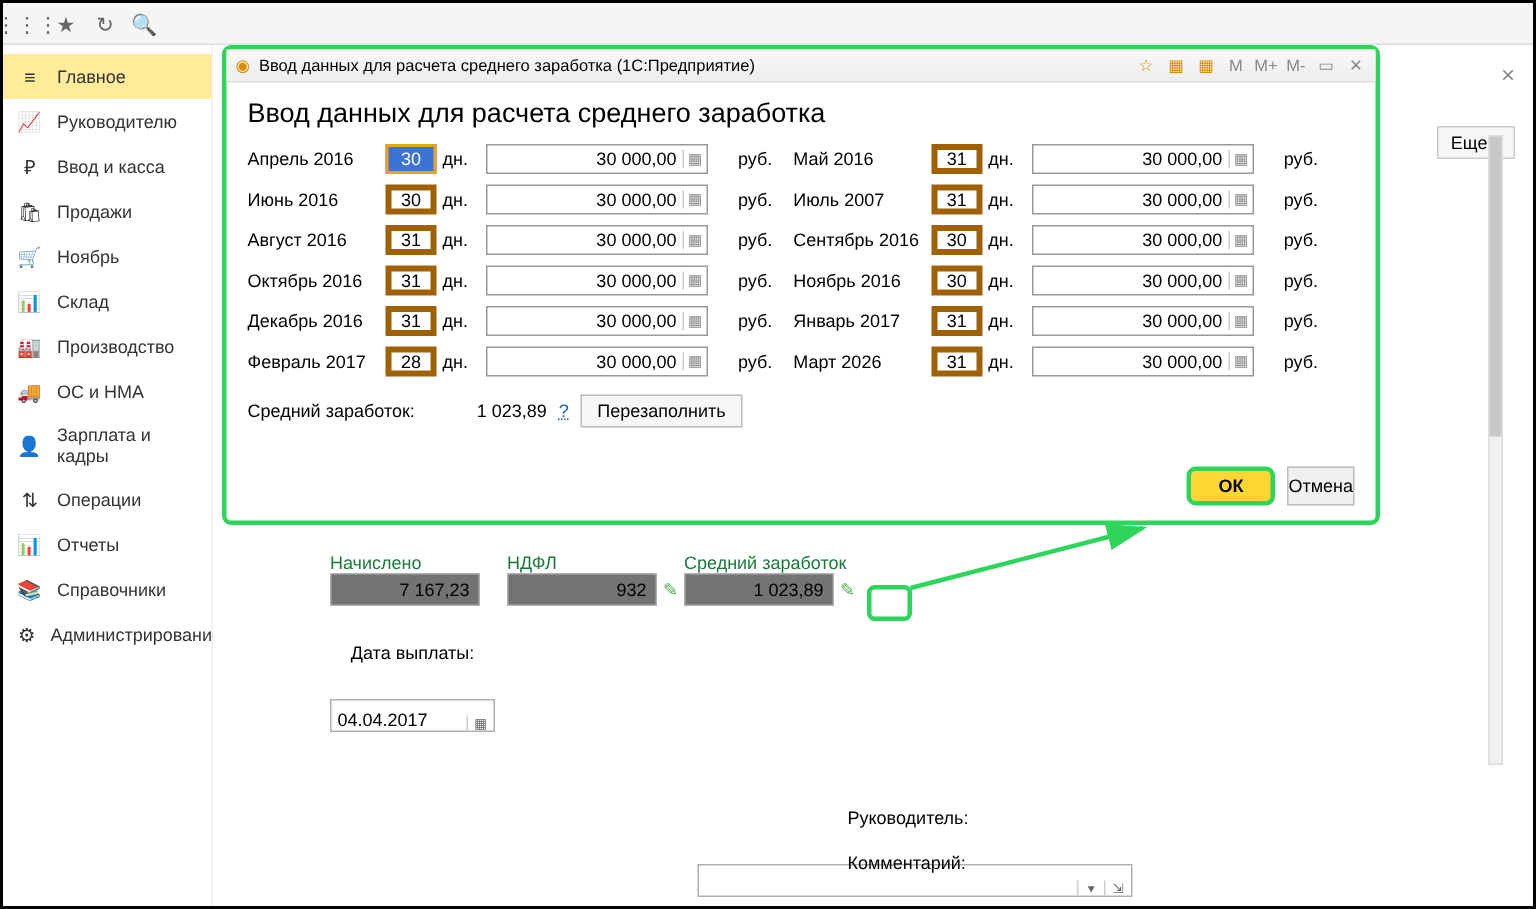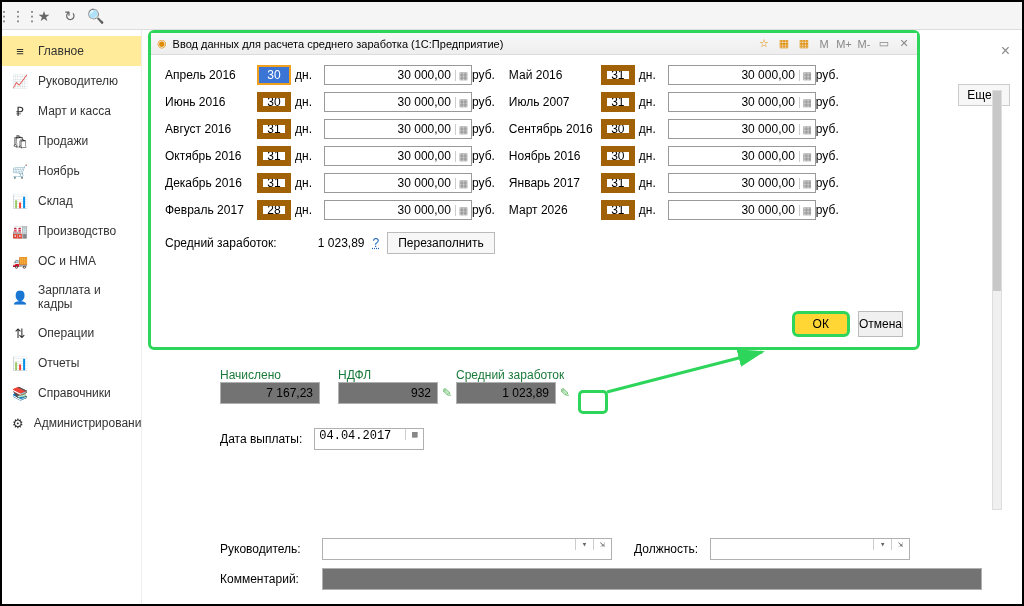--- a/index.html
+++ b/index.html
@@ -11,51 +11,51 @@
     .sidebar-item { display: flex; align-items: center; padding: 7px 10px; gap: 10px; cursor: pointer; color: #333; }
     .sidebar-item.active { background: #ffeb99; }
     .sidebar-icon { width: 16px; height: 16px; display: inline-flex; align-items: center; justify-content: center; font-size: 13px; }
     .content { flex: 1; position: relative; background: #fff; }
     .content-close { position: absolute; right: 12px; top: 12px; font-size: 16px; color: #888; cursor: pointer; }
     .content-more { position: absolute; right: 12px; top: 54px; border: 1px solid #ccc; background: #f7f7f7; padding: 3px 8px; font-size: 12px; cursor: pointer; }
     .bg-field-row { position: absolute; display: flex; align-items: center; gap: 8px; }
     .bg-input { border: 1px solid #b0b0b0; background: #737373; height: 22px; padding: 0 6px; text-align: right; font-size: 12px; }
     .bg-label { color: #1a7a3a; font-size: 12px; }
     .pencil { color: #4caf50; font-size: 12px; cursor: pointer; }
-    .bg-row2 { position: absolute; display: flex; align-items: center; gap: 12px; }
-    .select-box { border: 1px solid #b0b0b0; height: 22px; display: flex; align-items: flex-start; background: #fff; font-family: Liberation Mono, monospace; }
+    .bg-row2 { position: absolute; display: flex; align-items: center; gap: 24px; flex-direction: column; }
+    .select-box { border: 1px solid #b0b0b0; height: 22px; display: flex; align-items: flex-end; background: #fff; }
     .select-main { flex: 1; padding: 0 4px; }
     .select-btn { width: 18px; border-left: 1px solid #ccc; display: flex; align-items: center; justify-content: center; font-size: 9px; color: #666; cursor: pointer; }
     .scrollbar { position: absolute; right: 20px; top: 60px; width: 10px; height: 420px; background: #f0f0f0; border: 1px solid #ddd; }
     .scrollbar-thumb { width: 100%; height: 200px; background: #c8c8c8; }
 
     .dialog { position: absolute; left: 146px; top: 28px; width: 772px; height: 320px; background: #fff; border: 3px solid #2dd65a; border-radius: 6px; z-index: 10; }
     .dialog-titlebar { height: 22px; background: linear-gradient(#f8f8f8,#eee); border-bottom: 1px solid #ddd; display: flex; align-items: center; padding: 0 6px; gap: 6px; font-size: 11px; }
     .dialog-titlebar-spacer { flex: 1; }
     .tb-icon { width: 14px; height: 14px; font-size: 11px; color: #888; display: inline-flex; align-items: center; justify-content: center; cursor: pointer; }
     .tb-icon.orange { color: #e08a00; }
     .dialog-body { padding: 10px 14px; }
     .dialog-heading { font-size: 18px; font-weight: normal; margin-bottom: 10px; }
     .data-grid { display: flex; flex-direction: column; gap: 7px; }
     .data-row { display: flex; align-items: center; }
     .month-col { width: 92px; font-size: 12px; }
-    .days-input { width: 34px; height: 20px; border: 6px solid #a16207; text-align: center; font-size: 12px; margin-right: 4px; }
+    .days-input { width: 34px; height: 20px; border: 4px solid #a16207; text-align: center; font-size: 12px; margin-right: 4px; }
     .days-input.hl { border: 2px solid #f0a020; background: #3a75d6; color: #fff; width: 34px; height: 20px; }
     .dn { font-size: 12px; margin-right: 12px; }
-    .amount-box { width: 148px; height: 20px; border: 1px solid #999; display: flex; align-items: center; margin-right: 0; }
+    .amount-box { width: 148px; height: 20px; border: 1px solid #999; display: flex; align-items: center; margin-right: 20px; }
     .amount-val { flex: 1; text-align: right; padding-right: 4px; font-size: 12px; }
     .amount-cal { width: 16px; border-left: 1px solid #ccc; display: flex; align-items: center; justify-content: center; font-size: 10px; color: #888; cursor: pointer; }
     .rub { font-size: 12px; margin-right: 14px; }
     .avg-row { display: flex; align-items: center; margin-top: 12px; gap: 8px; }
     .avg-label { font-size: 12px; }
     .avg-val { width: 80px; text-align: right; font-size: 12px; }
     .help-link { color: #1a62b8; text-decoration: underline dotted; cursor: pointer; }
     .refill-btn { border: 1px solid #bbb; background: #f7f7f7; padding: 3px 10px; font-size: 12px; cursor: pointer; }
     .dialog-footer { position: absolute; right: 14px; bottom: 10px; display: flex; gap: 8px; }
-    .ok-btn { background: #ffd633; border: 3px solid #2dd65a; border-radius: 6px; padding: 3px 18px; font-size: 12px; cursor: pointer; font-weight: normal; }
+    .ok-btn { background: #ffd633; border: 3px solid #2dd65a; border-radius: 6px; padding: 3px 18px; font-size: 12px; cursor: pointer; font-weight: bold; }
     .cancel-btn { background: #f0f0f0; border: 1px solid #bbb; padding: 3px 0; font-size: 12px; cursor: pointer; }
     .arrow-overlay { position: absolute; left: 600px; top: 345px; z-index: 5; pointer-events: none; }
     .highlight-box { position: absolute; left: 576px; top: 388px; width: 30px; height: 24px; border: 3px solid #2dd65a; border-radius: 5px; z-index: 4; pointer-events: none; }
   </style>
 </head>
 <body>
 
 <div class="topbar">
   <span class="topbar-icon">⋮⋮⋮</span>
   <span class="topbar-icon">★</span>
@@ -68,21 +68,21 @@
     <div class="sidebar-item active">
         <span class="sidebar-icon">≡</span>
         <span>Главное</span>
       </div>
     <div class="sidebar-item">
         <span class="sidebar-icon">📈</span>
         <span>Руководителю</span>
       </div>
     <div class="sidebar-item">
         <span class="sidebar-icon">₽</span>
-        <span>Март и касса</span>
+        <span>Ввод и касса</span>
       </div>
     <div class="sidebar-item">
         <span class="sidebar-icon">🛍</span>
         <span>Продажи</span>
       </div>
     <div class="sidebar-item">
         <span class="sidebar-icon">🛒</span>
         <span>Ноябрь</span>
       </div>
     <div class="sidebar-item">
@@ -185,20 +185,21 @@
     <span class="tb-icon orange">☆</span>
     <span class="tb-icon orange">▦</span>
     <span class="tb-icon orange">▦</span>
     <span class="tb-icon">M</span>
     <span class="tb-icon">M+</span>
     <span class="tb-icon">M-</span>
     <span class="tb-icon">▭</span>
     <span class="tb-icon">✕</span>
   </div>
   <div class="dialog-body">
+    <div class="dialog-heading">Ввод данных для расчета среднего заработка</div>
     <div class="data-grid">
         <div class="data-row">
           <span class="month-col">Апрель 2016</span>
           <input class="days-input hl" value="30" style="">
           <span class="dn">дн.</span>
           <div class="amount-box">
             <span class="amount-val">30 000,00</span>
             <span class="amount-cal">▦</span>
           </div>
           <span class="rub">руб.</span>

